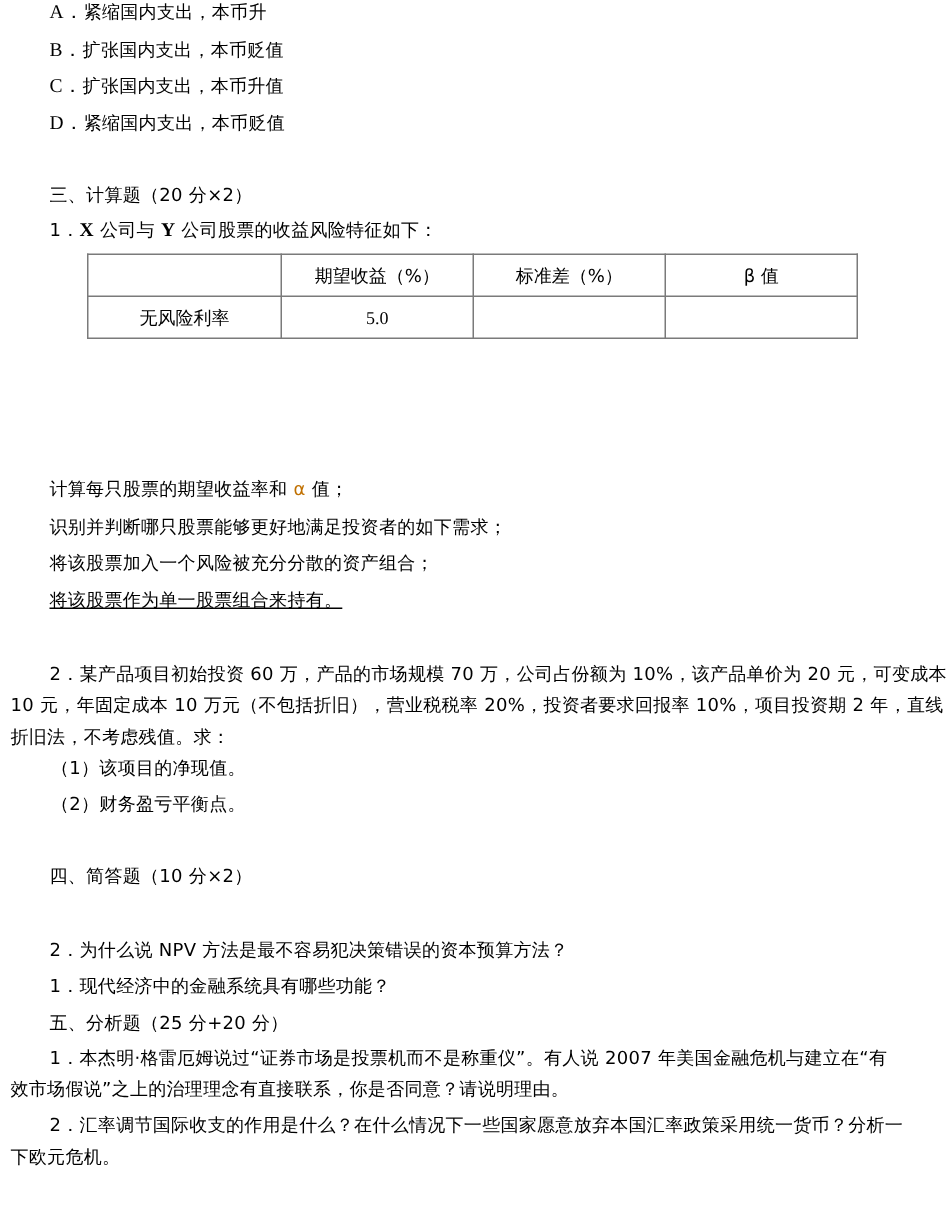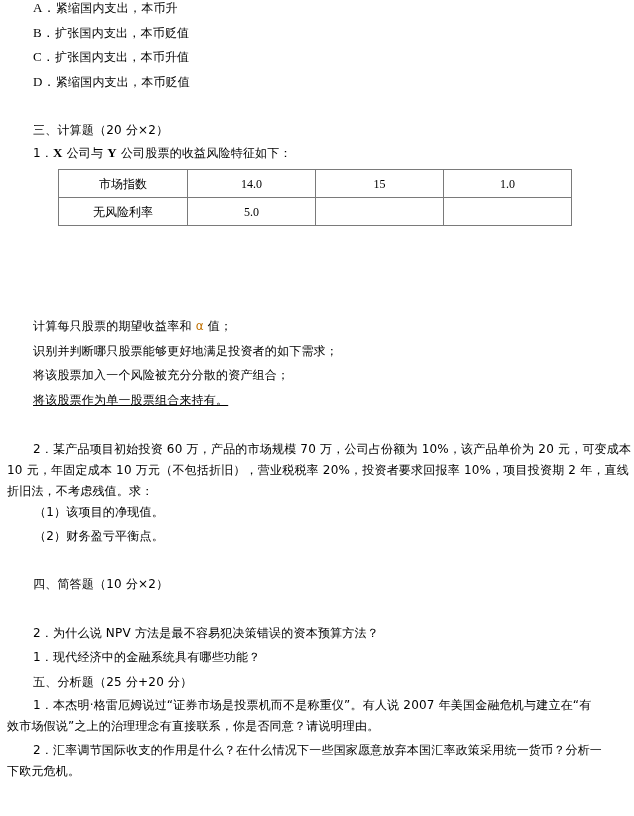--- a/index.html
+++ b/index.html
@@ -41,25 +41,25 @@
   <span class="serif" style="font-weight:normal">D．</span><span>紧缩国内支出，本币贬值</span>
 </div>
 
 <div class="line ind33" style="top:122px;">三、计算题（20 分×2）</div>
 <div class="line ind33" style="top:145px;">
   <span>1．</span><span class="serif">X</span><span> 公司与 </span><span class="serif">Y</span><span> 公司股票的收益风险特征如下：</span>
 </div>
 
 <table class="data">
   <tbody>
-  <tr>
-    <td class="c0"><span>市场指数</span></td>
-    <td class="c1 num">14.0</td>
-    <td class="c2 num">15</td>
-    <td class="c3 num">1.0</td>
+      <tr>
+    <td class="c0"></td>
+    <td class="c1">期望收益（%）</td>
+    <td class="c2">标准差（%）</td>
+    <td class="c3">β 值</td>
   </tr>
   <tr>
     <td class="c0"><span>无风险利率</span></td>
     <td class="c1 num">5.0</td>
     <td class="c2 num"></td>
     <td class="c3 num"></td>
   </tr>
 </tbody>
   </table>
 

